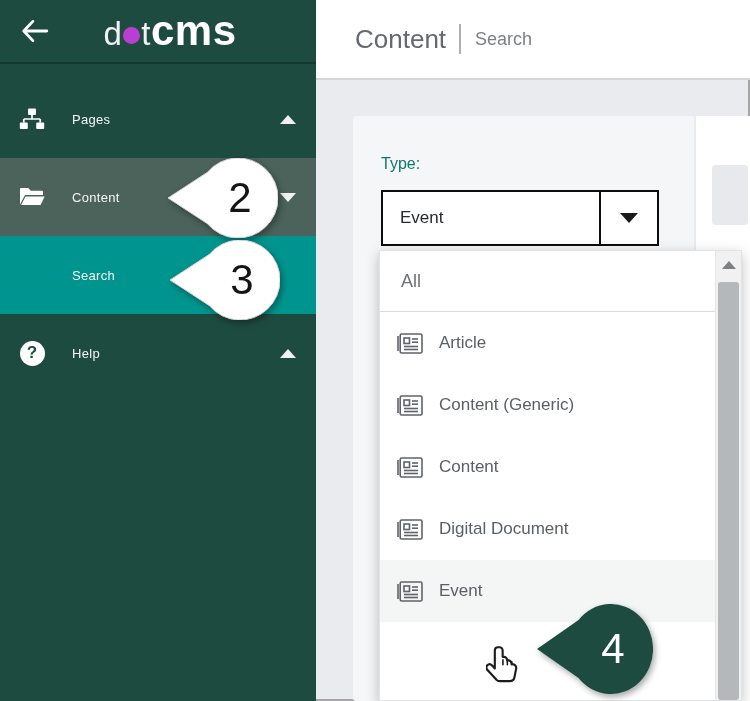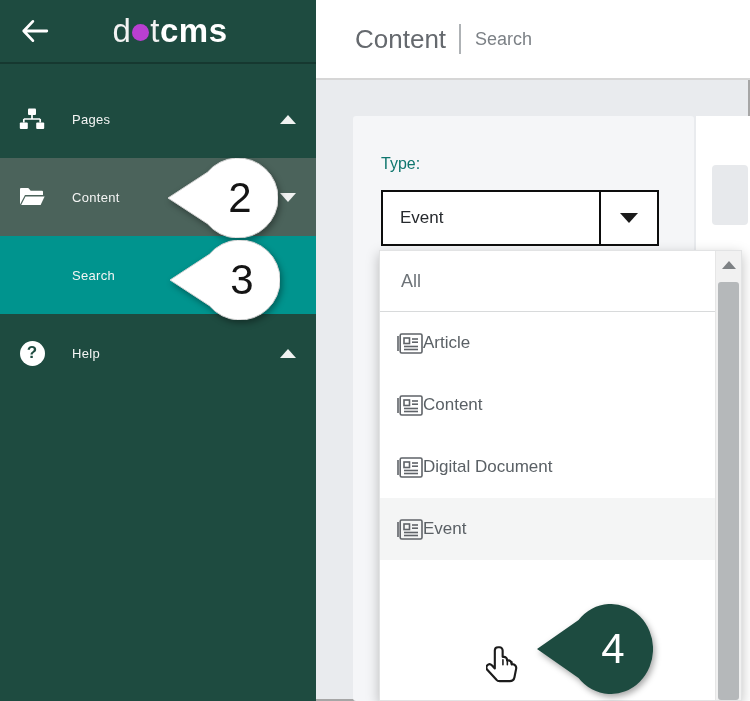--- a/index.html
+++ b/index.html
@@ -7,21 +7,21 @@
   .screen { position:relative; width:750px; height:701px; overflow:hidden; background:#e9ebee;
             box-shadow: inset 0 0 0 2px #a6a6a6; }
 
   
   .sidebar { position:absolute; left:0; top:0; width:316px; height:701px; background:#1e4b40; z-index:3; }
   .sidebar-top { height:64px; display:flex; align-items:center; border-bottom:2px solid rgba(0,0,0,0.25); }
   .back { margin-left:20px; width:30px; height:28px; display:flex; align-items:center; cursor:pointer; }
   .logo { flex:1; text-align:center; padding-right:26px; color:#fff; white-space:nowrap; user-select:none; }
   .logo .lw { font-size:33px; font-weight:300; color:#f2f2f2; letter-spacing:0.5px; }
   .logo .ldot { display:inline-block; width:17px; height:17px; border-radius:50%; background:#b93fd1; margin:0 1px; transform:translateY(-1px); }
-  .logo .lb { font-size:33px; font-weight:700; color:#ffffff; letter-spacing:0.5px; }
+  .logo .lb { font-size:42px; font-weight:700; color:#ffffff; letter-spacing:0.5px; }
 
   .menu { margin-top:16px; }
   .mi { position:relative; height:78px; display:flex; align-items:center; color:#f4f5f4; cursor:pointer; }
   .mi .ico { position:absolute; left:18px; width:28px; height:28px; display:flex; align-items:center; justify-content:center; }
   .mi .lbl { position:absolute; left:72px; font-size:13px; font-weight:500; letter-spacing:0.3px; }
   .mi.active { background:#4b635b; }
   .mi.selected { background:#00948e; }
   .arr { position:absolute; right:20px; width:0; height:0; }
   .arr.up { border-left:8px solid transparent; border-right:8px solid transparent; border-bottom:9px solid #f0f2f1; }
   .arr.down { border-left:8px solid transparent; border-right:8px solid transparent; border-top:9px solid #f0f2f1; z-index:6; }
@@ -45,21 +45,21 @@
   .gray-btn { position:absolute; left:16px; top:49px; width:36px; height:60px; background:#e7e9ec; border-radius:4px; cursor:pointer; }
 
   
   .dropdown { position:absolute; left:379px; top:250px; width:363px; height:451px; background:#fff; z-index:4;
               border:1px solid #e2e3e4; box-shadow:0 4px 12px rgba(0,0,0,0.25); padding-right:26px; }
   .dd-all { height:60px; display:flex; align-items:center; padding-left:21px; font-size:18px; color:#6d7378; cursor:pointer; }
   .dd-sep { height:1px; background:#d8dadb; }
   .dd-item { height:62px; display:flex; align-items:center; padding-left:17px; cursor:pointer; }
   .dd-item.hover { background:#f4f5f5; }
   .dd-item .np { width:26px; height:21px; stroke:#5f6368; fill:none; stroke-width:1.6; flex:0 0 auto; }
-  .dd-item .dd-lbl { margin-left:0; font-size:17px; color:#5a6065; }
+  .dd-item .dd-lbl { margin-left:16px; font-size:17px; color:#5a6065; }
 
   .dd-scrollbar { position:absolute; right:0; top:0; width:26px; height:100%; background:#f1f1f1; border-left:1px solid #e6e6e6; }
   .dd-scroll-up { height:28px; display:flex; align-items:center; justify-content:center; cursor:pointer; }
   .tri-up-sm { width:0; height:0; border-left:7px solid transparent; border-right:7px solid transparent; border-bottom:8px solid #7d8184; }
   .dd-thumb { position:absolute; left:2px; right:2px; top:31px; bottom:0; background:#b5b8ba; border-radius:3px; cursor:grab; }
 
   
   .callout { position:absolute; z-index:7; filter:drop-shadow(2px 3px 3px rgba(0,0,0,0.35)); pointer-events:none; }
   .callout svg { position:absolute; inset:0; width:100%; height:100%; }
   .callout-num { position:absolute; top:0; height:100%; display:flex; align-items:center; justify-content:center; font-size:42px; }
@@ -155,20 +155,32 @@
           <line x1="1" y1="3" x2="1" y2="18"></line>
           <rect x="7" y="5" width="5.5" height="5.5"></rect>
           <line x1="15" y1="6" x2="21" y2="6"></line>
           <line x1="15" y1="9.2" x2="21" y2="9.2"></line>
           <line x1="7" y1="13.5" x2="21" y2="13.5"></line>
           <line x1="7" y1="16.5" x2="21" y2="16.5"></line>
         </svg>
       <span class="dd-lbl">Article</span>
     </div>
 
+    <div class="dd-item">
+      <svg class="np" viewBox="0 0 26 21">
+          <rect x="3.2" y="1" width="21.8" height="19" rx="1.5"></rect>
+          <line x1="1" y1="3" x2="1" y2="18"></line>
+          <rect x="7" y="5" width="5.5" height="5.5"></rect>
+          <line x1="15" y1="6" x2="21" y2="6"></line>
+          <line x1="15" y1="9.2" x2="21" y2="9.2"></line>
+          <line x1="7" y1="13.5" x2="21" y2="13.5"></line>
+          <line x1="7" y1="16.5" x2="21" y2="16.5"></line>
+        </svg>
+      <span class="dd-lbl">Content (Generic)</span>
+    </div>
 
 
     <div class="dd-item">
       <svg class="np" viewBox="0 0 26 21">
           <rect x="3.2" y="1" width="21.8" height="19" rx="1.5"></rect>
           <line x1="1" y1="3" x2="1" y2="18"></line>
           <rect x="7" y="5" width="5.5" height="5.5"></rect>
           <line x1="15" y1="6" x2="21" y2="6"></line>
           <line x1="15" y1="9.2" x2="21" y2="9.2"></line>
           <line x1="7" y1="13.5" x2="21" y2="13.5"></line>

